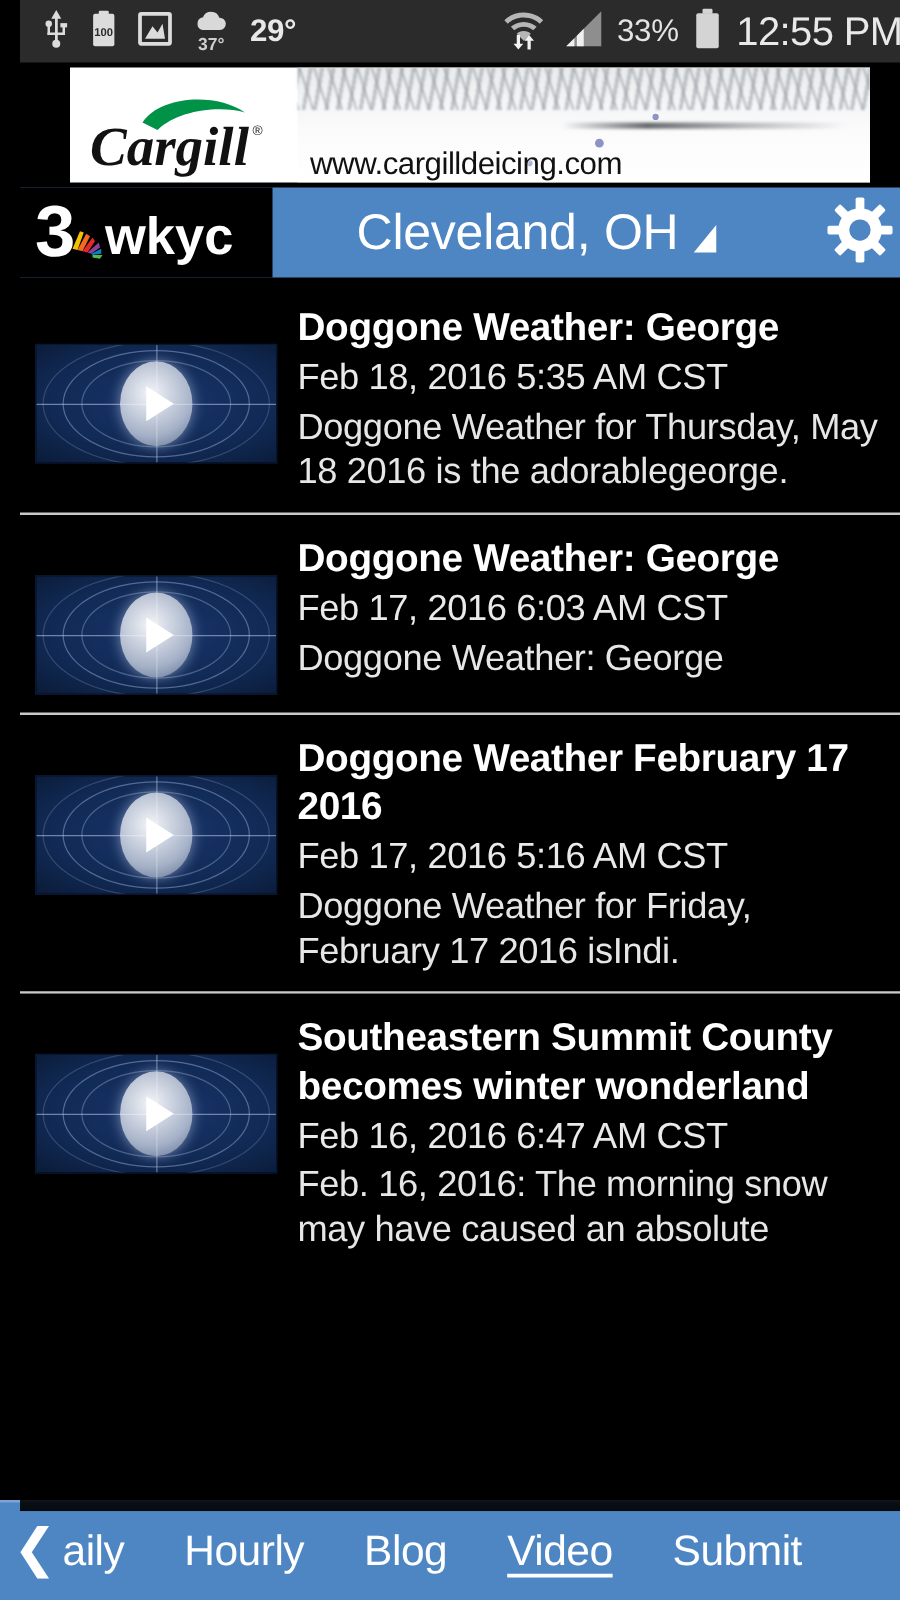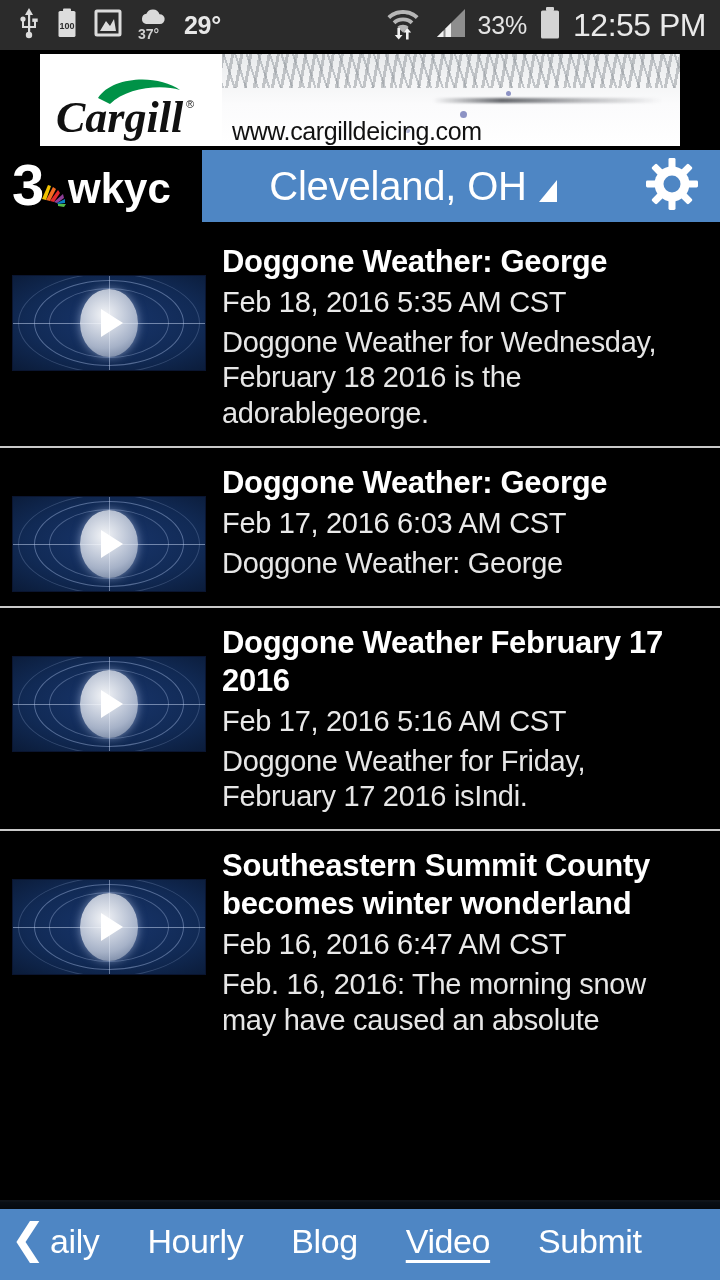--- a/index.html
+++ b/index.html
@@ -2,37 +2,37 @@
 <html><head>
 <meta charset="utf-8">
 <style>
   * { margin:0; padding:0; box-sizing:border-box; }
   html,body {
     width:720px; height:1280px;
     background:#000;
     font-family:"Liberation Sans", sans-serif;
     overflow:hidden;
   }
-  #app { position:relative; width:720px; height:1280px; background:#000; }
+  #app { position:relative; width:720px; height:1280px; background:#000;padding-left:16px; }
 
   
   .statusbar{
     position:relative; height:50px; width:720px;
     background:#2b2b2b;
     display:flex; align-items:center;
     padding:0 14px 0 18px;
   }
   .sb-left{ display:flex; align-items:center; gap:16px; }
   .sb-right{ margin-left:auto; display:flex; align-items:center; gap:11px; }
   .sb-ico{ display:block; }
   .sb-temp{
     color:#e8e8e8; font-size:25px; font-weight:bold;
     letter-spacing:-.3px;
   }
-  .wx-wrap{ display:flex; flex-direction:column; align-items:flex-start; line-height:1; }
+  .wx-wrap{ display:flex; flex-direction:column; align-items:center; line-height:1; }
   .wx-sub{ color:#cfcfcf; font-size:14px; font-weight:bold; margin-top:-1px; }
   .sb-pct{ color:#e4e4e4; font-size:25px; letter-spacing:-.2px; }
   .sb-clock{ color:#e9e9e9; font-size:32px; letter-spacing:-.5px; }
 
   
   .ad-area{ width:720px; height:100px; background:#000;
             display:flex; align-items:center; justify-content:center; }
   .ad{
     position:relative; width:640px; height:92px;
     background:#ffffff; overflow:hidden;
@@ -336,21 +336,21 @@
           <span class="t-ring t-r3"></span>
             <span class="t-ring t-r1"></span>
             <span class="t-ring t-r2"></span>
           <span class="t-h"></span>
             <span class="t-v"></span>
           <span class="play"></span>
         </div>
         <div class="rtext">
           <div class="r-title">Doggone Weather: George</div>
           <div class="r-date">Feb 18, 2016 5:35 AM CST</div>
-          <div class="r-desc">Doggone Weather for Wednesday, February 18 2016 is the adorablegeorge.</div>
+          <div class="r-desc">Doggone Weather for Thursday, May 18 2016 is the adorablegeorge.</div>
         </div>
       </div>
 
       <div class="row">
         <div class="thumb">
           <span class="t-ring t-r3"></span>
             <span class="t-ring t-r1"></span>
             <span class="t-ring t-r2"></span>
           <span class="t-h"></span>
             <span class="t-v"></span>

